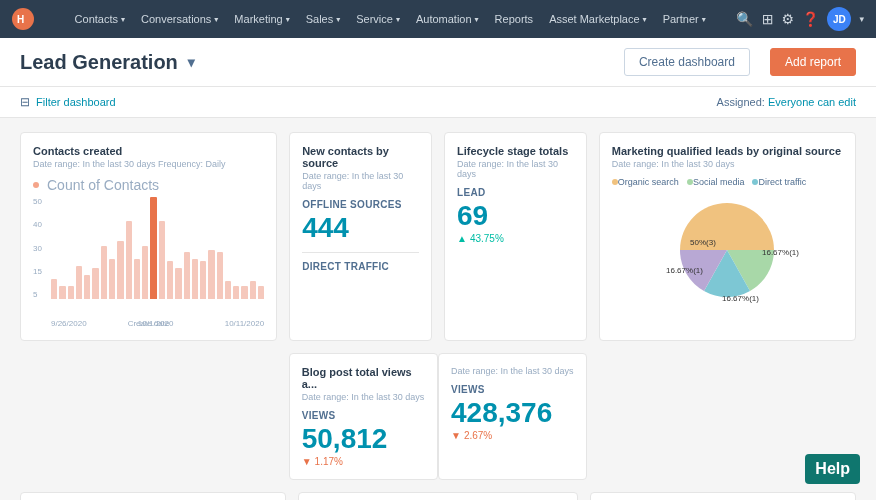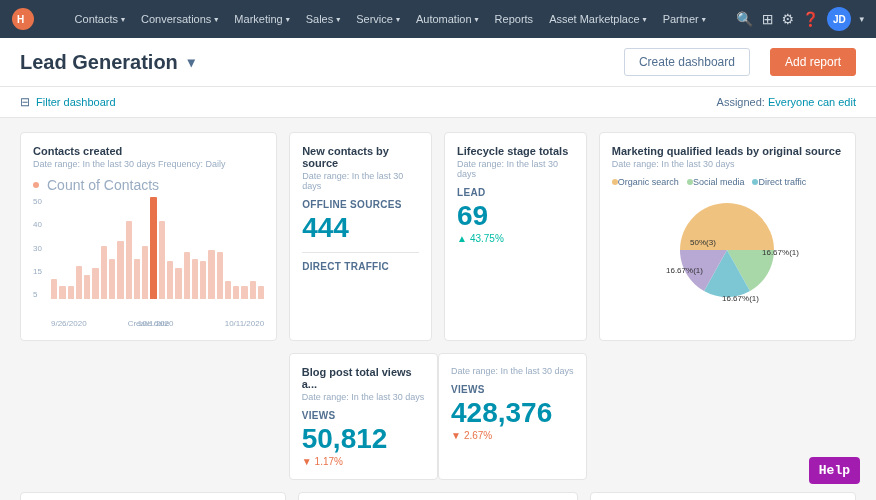--- a/index.html
+++ b/index.html
@@ -160,28 +160,27 @@
     .legend-item { display: flex; align-items: center; gap: 0; }
 
     
     .card-bottom { height: 60px; }
 
     
     .help-btn {
       position: fixed;
       bottom: 16px;
       right: 16px;
-      background: #a21caf;
+      background: #0f766e;
       color: white;
       border-radius: 4px;
       padding: 6px 10px;
-      font-size: 13px;
+      font-size: 16px;
       font-weight: 600;
       cursor: pointer;
-      font-family: Liberation Mono, monospace;
     }
   </style>
 </head>
 <body>
 
 <nav class="top-nav">
   <div class="nav-logo">
     <svg viewBox="0 0 22 22" fill="none">
       <circle cx="11" cy="11" r="11" fill="#e8734a"></circle>
       <text x="5" y="15" font-size="10" fill="white" font-weight="bold">H</text>

